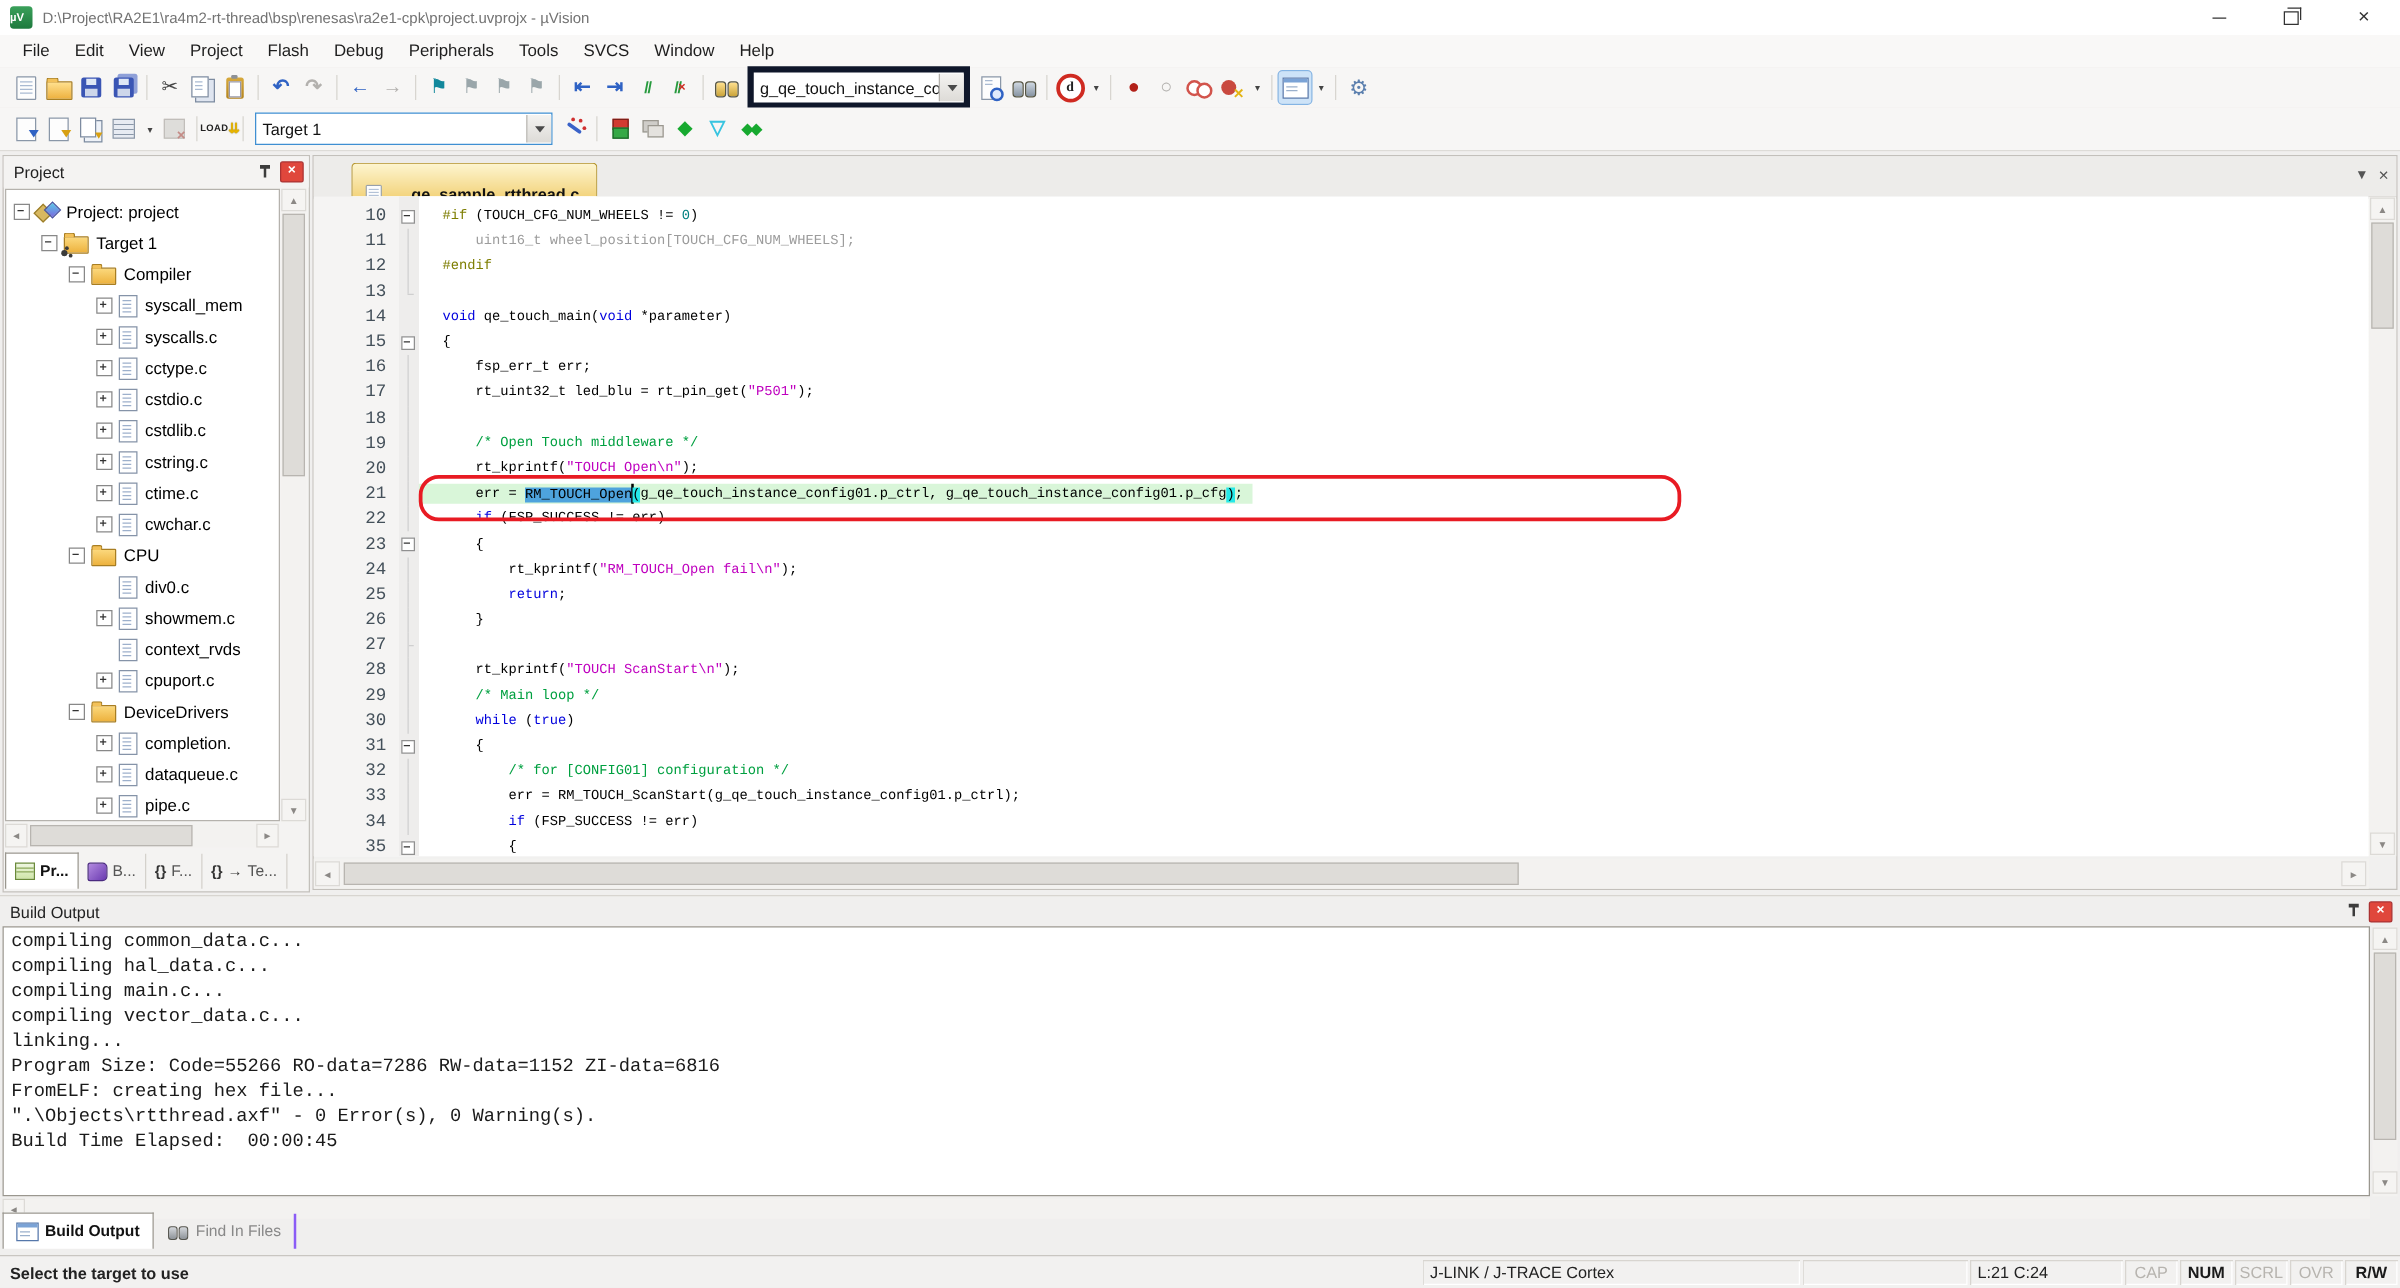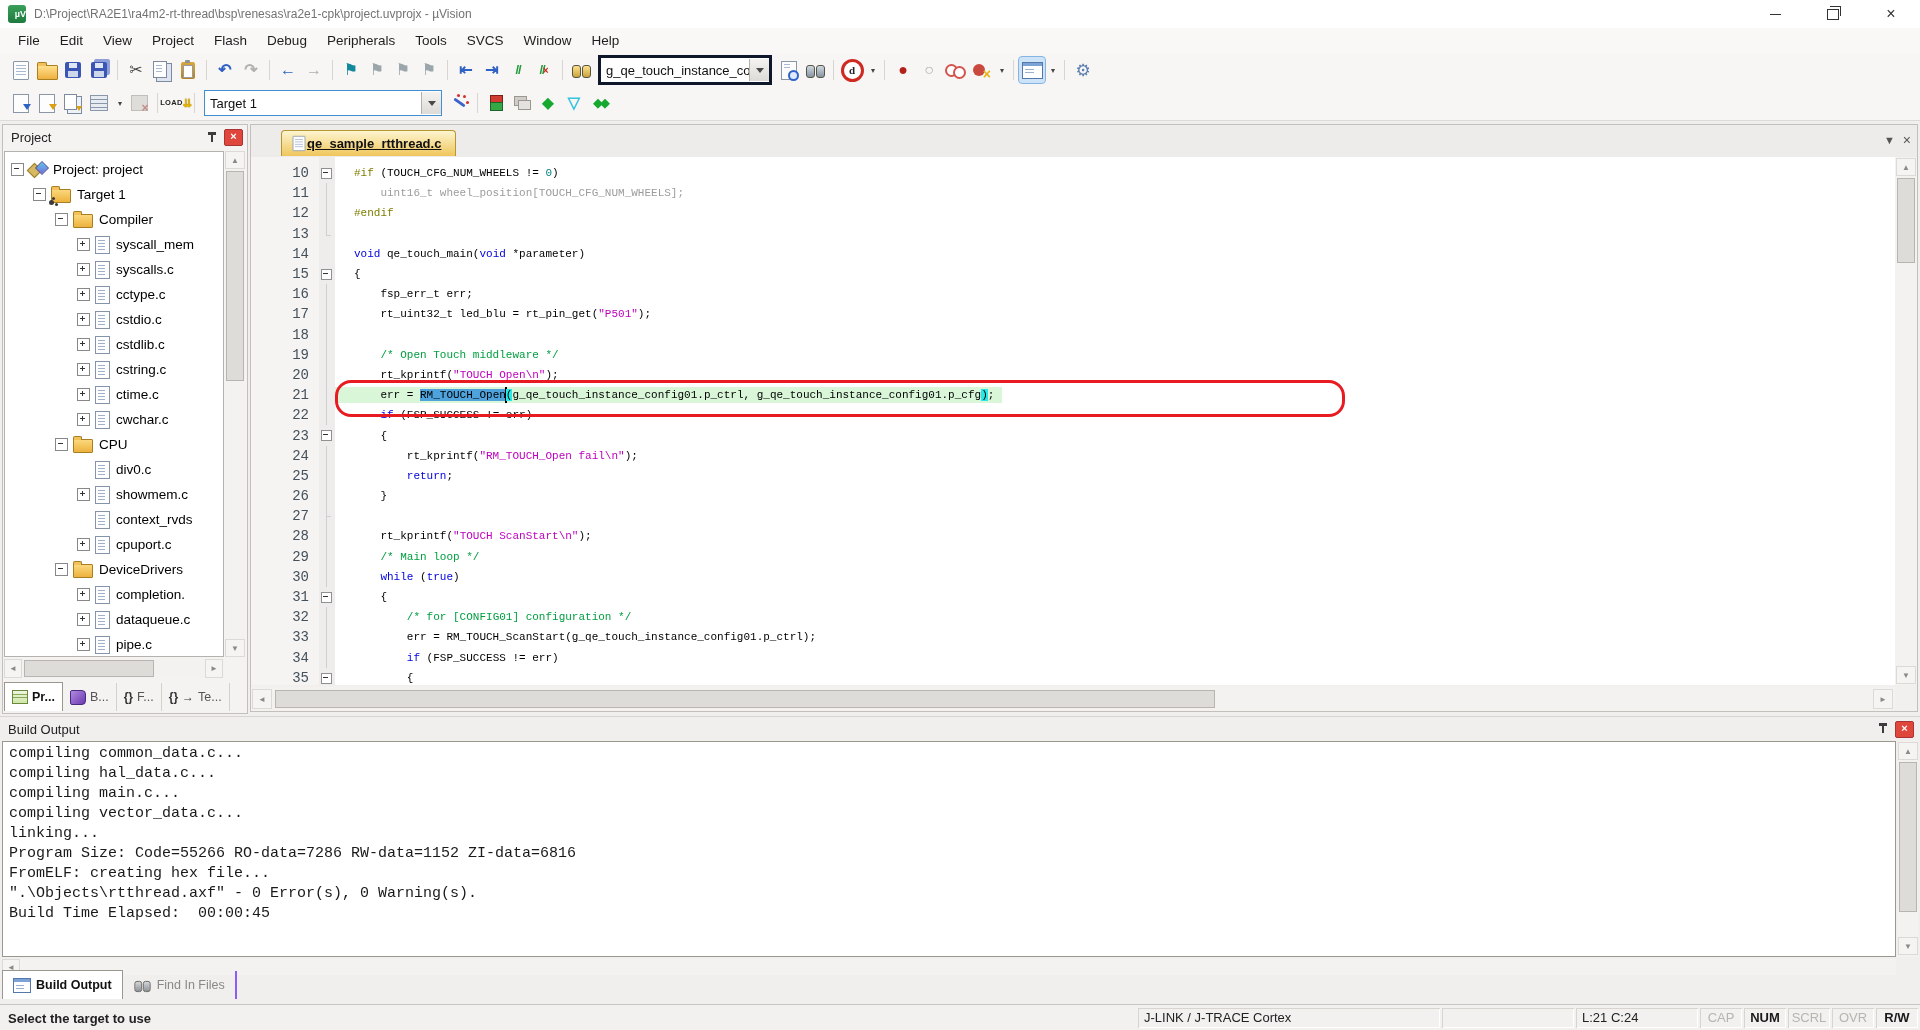--- a/index.html
+++ b/index.html
@@ -2,21 +2,21 @@
 <html><head>
 <meta charset="utf-8">
 <style>
   html,body{margin:0;padding:0}
   body{width:1920px;height:1030px;position:relative;overflow:hidden;background:#f0efee;
        font-family:"Liberation Sans",sans-serif;color:#1a1a1a;-webkit-font-smoothing:antialiased}
 
   
   .titlebar{position:absolute;left:0;top:0;width:1920px;height:28px;background:#ffffff;display:flex;align-items:center;border-bottom:1px solid #e7e5e2}
   .applogo{width:18px;height:18px;margin:0 8px 0 8px;background:linear-gradient(#3aa05a,#1e7a3e);border-radius:3px;
-           color:#fff;font:bold 9px/18px "Liberation Sans",sans-serif;text-align:right;flex:none}
+           color:#fff;font:bold 9px/18px "Liberation Sans",sans-serif;text-align:left;flex:none}
   .wtitle{font-size:12px;color:#737373;white-space:nowrap}
   .winbtns{margin-left:auto;display:flex;height:28px}
   .winbtn{width:58px;height:28px;display:flex;align-items:center;justify-content:center;color:#333}
   .ic-min{width:11px;height:1px;background:#333}
   .ic-max{width:10px;height:9px;border:1px solid #333;background:#fff;position:relative}
   .ic-max::before{content:"";position:absolute;left:2px;top:-4px;width:10px;height:9px;border:1px solid #333;border-bottom:none;border-left:none}
   .ic-x{font-size:16px;line-height:16px;color:#333}
 
   
   .menubar{position:absolute;left:0;top:28px;width:1920px;height:26px;background:#f9f8f7;display:flex;align-items:center;padding-left:8px;border-bottom:1px solid #eceae7}
@@ -88,21 +88,21 @@
   .mi-wand{width:18px;height:18px;position:relative}
   .mi-wand::before{content:"";position:absolute;left:3px;top:7px;width:13px;height:3px;background:#3a62c8;border-radius:2px;transform:rotate(35deg)}
   .mi-wand::after{content:"";position:absolute;right:2px;top:1px;width:3px;height:3px;background:#d03030;border-radius:50%;box-shadow:-6px -1px 0 #d03030,3px 6px 0 #d03030}
   .mi-rte{width:15px;height:17px;position:relative}
   .mi-rte::before{content:"";position:absolute;left:1px;top:0;width:11px;height:7px;background:#d23b30;border:1px solid #7c1f18}
   .mi-rte::after{content:"";position:absolute;left:1px;bottom:1px;width:11px;height:7px;background:#35a946;border:1px solid #1d6428}
   .mi-graystack{width:17px;height:14px;position:relative}
   .mi-graystack::before{content:"";position:absolute;left:0;top:0;width:11px;height:8px;background:#cfcdc9;border:1px solid #9a9archive;border:1px solid #9a978f}
   .mi-graystack::after{content:"";position:absolute;right:0;bottom:0;width:11px;height:8px;background:#e4e2de;border:1px solid #9a978f}
   .mi-packs{position:relative;width:20px;height:18px;color:#17a92f;font-size:13px;line-height:18px;text-align:center;letter-spacing:-3px}
-  .combo{display:flex;align-items:center;background:#fff;border:3px solid #0f172a;height:24px;margin:0 4px}
+  .combo{display:flex;align-items:center;background:#fff;border:5px solid #0f172a;height:24px;margin:0 4px}
   .combo .cval{flex:1;font-size:13px;padding:0 5px;white-space:nowrap;overflow:hidden;color:#111}
   .combo .carr{width:19px;height:22px;background:linear-gradient(#f4f3f1,#dddbd7);border-left:1px solid #b4b1ac;display:flex;align-items:center;justify-content:center}
   .combo .carr::after{content:"";border:4px solid transparent;border-top:5px solid #4a4a4a;margin-top:4px}
   .combo.target{border:1px solid #3f8fd2;width:236px}
 
   
   .project-panel{position:absolute;left:2px;top:124px;width:244px;height:588px;background:#f4f3f2;border:1px solid #c3c0bb}
   .panel-header{height:25px;display:flex;align-items:center;padding:0 4px 0 8px;font-size:13px;color:#222;background:#f4f3f2}
   .panel-header .sp{flex:1}
   .pin{width:12px;height:12px;position:relative;margin-right:6px}
@@ -139,21 +139,21 @@
   .ptab{display:flex;align-items:center;gap:4px;padding:3px 7px;border-right:1px solid #d4d1cc;height:22px}
   .ptab.active{background:#fff;border:1px solid #9a978f;border-bottom:none;font-weight:bold;color:#111}
   .pt-grid{width:14px;height:12px;border:1px solid #6a8a3a;background:linear-gradient(#eef6e0,#cfe6a8);position:relative}
   .pt-grid::before{content:"";position:absolute;left:0;top:3px;right:0;height:1px;background:#8aa85a;box-shadow:0 3px 0 #8aa85a}
   .pt-book{width:14px;height:13px;background:linear-gradient(135deg,#b28ae0,#6a3ab0);border:1px solid #4a2a80;border-radius:2px 4px 4px 2px}
   .pt-braces{font-weight:bold;color:#333;font-size:12px}
 
   
   .editor{position:absolute;left:250px;top:124px;width:1668px;height:588px;background:#f1f0ef;border:1px solid #c3c0bb;box-sizing:border-box}
   .tabbar{position:absolute;left:0;top:0;right:0;height:32px;background:#edecea;border-bottom:2px solid #8d8b86}
-  .etab{position:absolute;left:30px;top:5px;height:25px;padding:0 14px 0 9px;background:linear-gradient(#fdf5cf,#efc65c);border:1px solid #b6962e;border-bottom:none;border-radius:4px 4px 0 0;display:flex;align-items:center;gap:0}
+  .etab{position:absolute;left:30px;top:5px;height:25px;padding:12px 14px 0 9px;background:linear-gradient(#fdf5cf,#efc65c);border:1px solid #b6962e;border-bottom:none;border-radius:4px 4px 0 0;display:flex;align-items:center;gap:22px}
   .etab .tlbl{font-weight:bold;text-decoration:underline;font-size:13px;color:#111}
   .etab .mi-page{transform:scale(.8)}
   .tabbar-btns{position:absolute;right:6px;top:7px;display:flex;gap:8px;color:#555}
   .tabbar-btns .b{font-size:11px;line-height:16px}
   .code-wrap{position:absolute;left:0;top:32px;right:22px;bottom:26px;background:#fff;overflow:hidden}
   .codelines{position:absolute;inset:0;padding-top:6px;font-family:"Liberation Mono","DejaVu Sans Mono",monospace;
              background:linear-gradient(90deg,#f5f4f3 0 68px,#eeedec 68px 84px,#ffffff 84px)}
   .cl{display:flex;align-items:center;height:20.2px}
   .ln{width:58px;text-align:right;padding-right:10px;color:#44505a;font-size:14px;flex:none}
   .fold{width:16px;height:100%;position:relative;flex:none}

